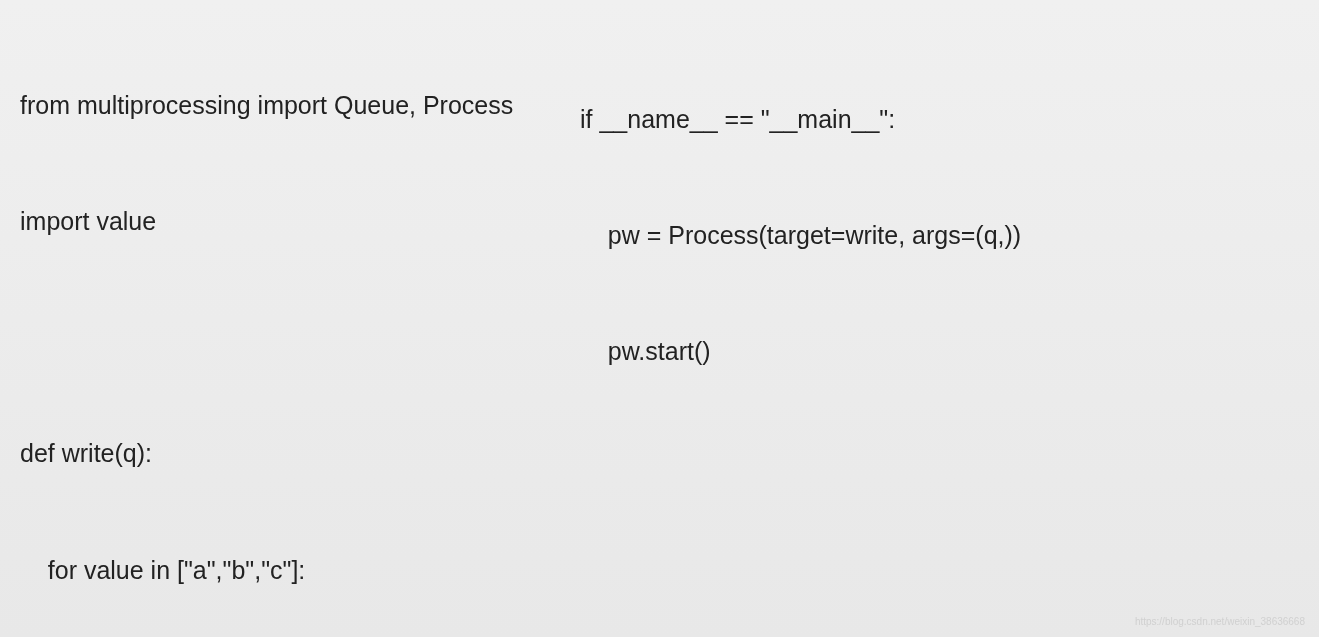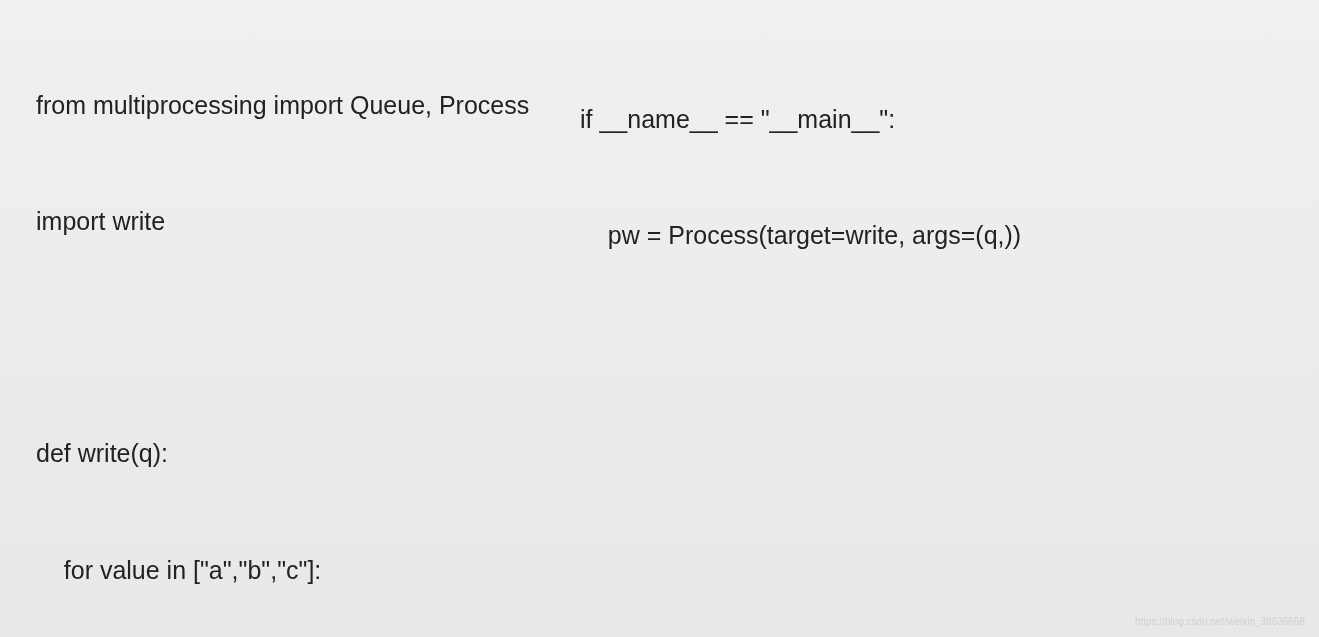--- a/index.html
+++ b/index.html
@@ -18,21 +18,21 @@
       overflow: hidden;
     }
     .container {
       display: flex;
       width: 100%;
       height: 100%;
       padding: 8px 0 0 0;
     }
     .left-column {
       width: 560px;
-      padding-left: 36px;
+      padding-left: 20px;
       padding-top: 0;
       line-height: 1.55;
     }
     .right-column {
       width: 740px;
       padding-left: 20px;
       padding-top: 14px;
       line-height: 1.55;
     }
     .code-block {
@@ -52,41 +52,42 @@
       font-family: Arial, sans-serif;
     }
   </style>
 </head>
 <body>
 
 <div class="container">
   <div class="left-column">
     <div class="code-block">
       <span class="code-line">from multiprocessing import Queue, Process</span>
-      <span class="code-line">import write</span>
+      <span class="code-line">import value</span>
       <span class="code-line"></span>
       <span class="code-line">def write(q):</span>
       <span class="code-line">    for value in ["a","b","c"]:</span>
       
       
       
       
       
       
       
       
       
       
       
     </div>
   </div>
   <div class="right-column">
     <div class="code-block">
       <span class="code-line">if __name__ == "__main__":</span>
       <span class="code-line">    pw = Process(target=write, args=(q,))</span>
+      <span class="code-line">    pw.start()</span>
       
       
       
       
     </div>
 
   </div>
 </div>
 
 <div class="watermark">https://blog.csdn.net/weixin_38636668</div>

